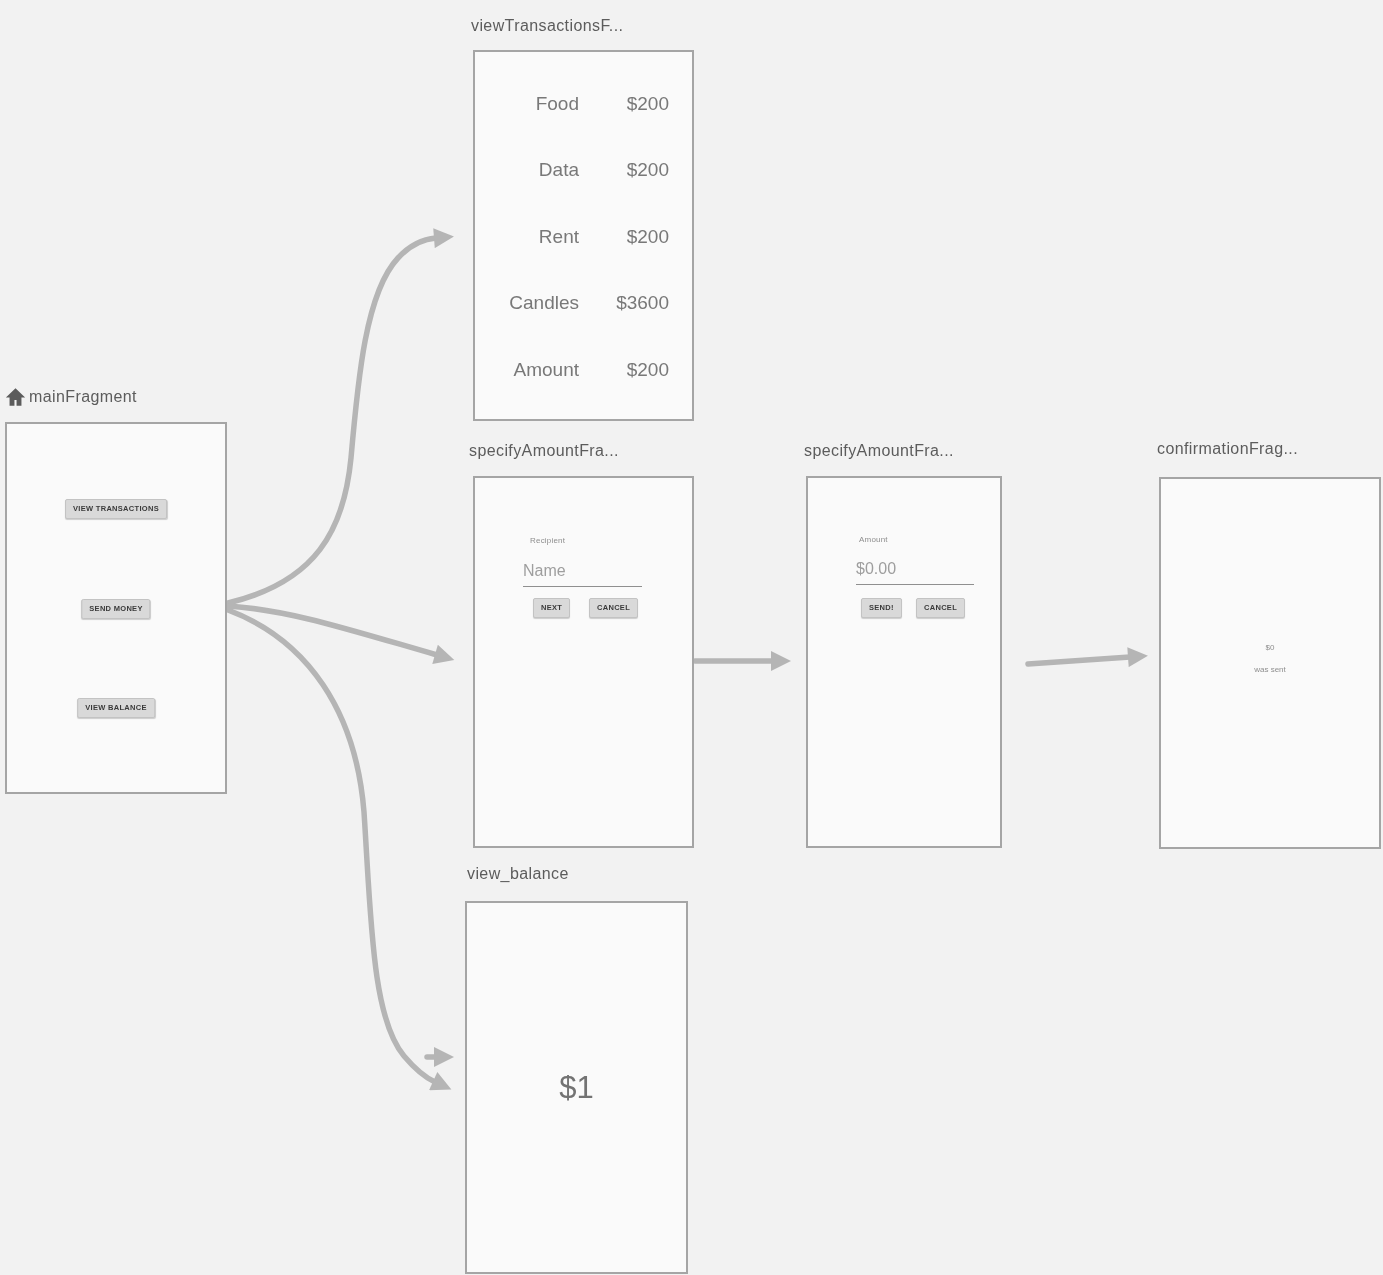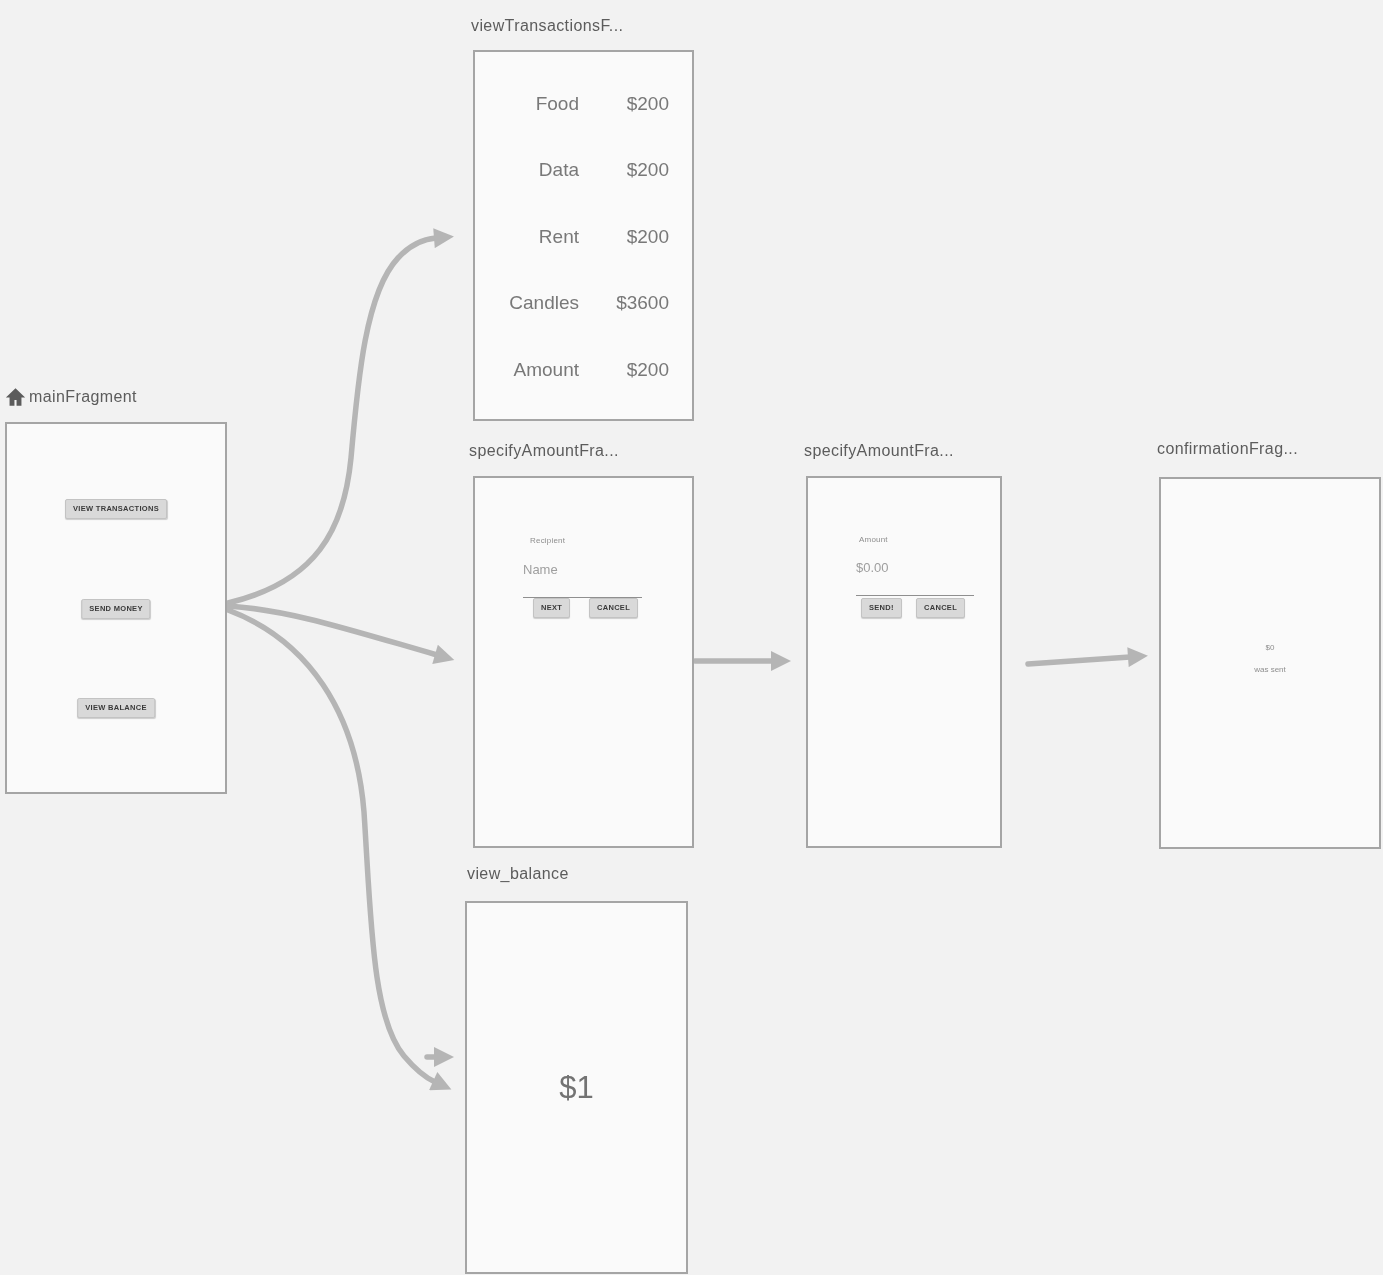--- a/index.html
+++ b/index.html
@@ -49,23 +49,23 @@
   }
   .tx-name{text-align:right;margin-left:11px;}
   .tx-amt{text-align:right;}
 
   
   .field-label{
     position:absolute;font-size:8px;color:#8e8e8e;letter-spacing:.2px;white-space:nowrap;
   }
   .field{
     position:absolute;
-    font-size:13px;color:#9e9e9e;
+    font-size:16px;color:#9e9e9e;
     border-bottom:1px solid #8f8f8f;
-    padding-bottom:20px;white-space:nowrap;
+    padding-bottom:6px;white-space:nowrap;
   }
 
   .conf-line{
     position:absolute;left:0;right:0;text-align:center;
     font-size:8px;color:#8e8e8e;white-space:nowrap;
   }
   .balance-line{
     position:absolute;left:0;right:0;text-align:center;
     font-size:31px;color:#737373;
   }

